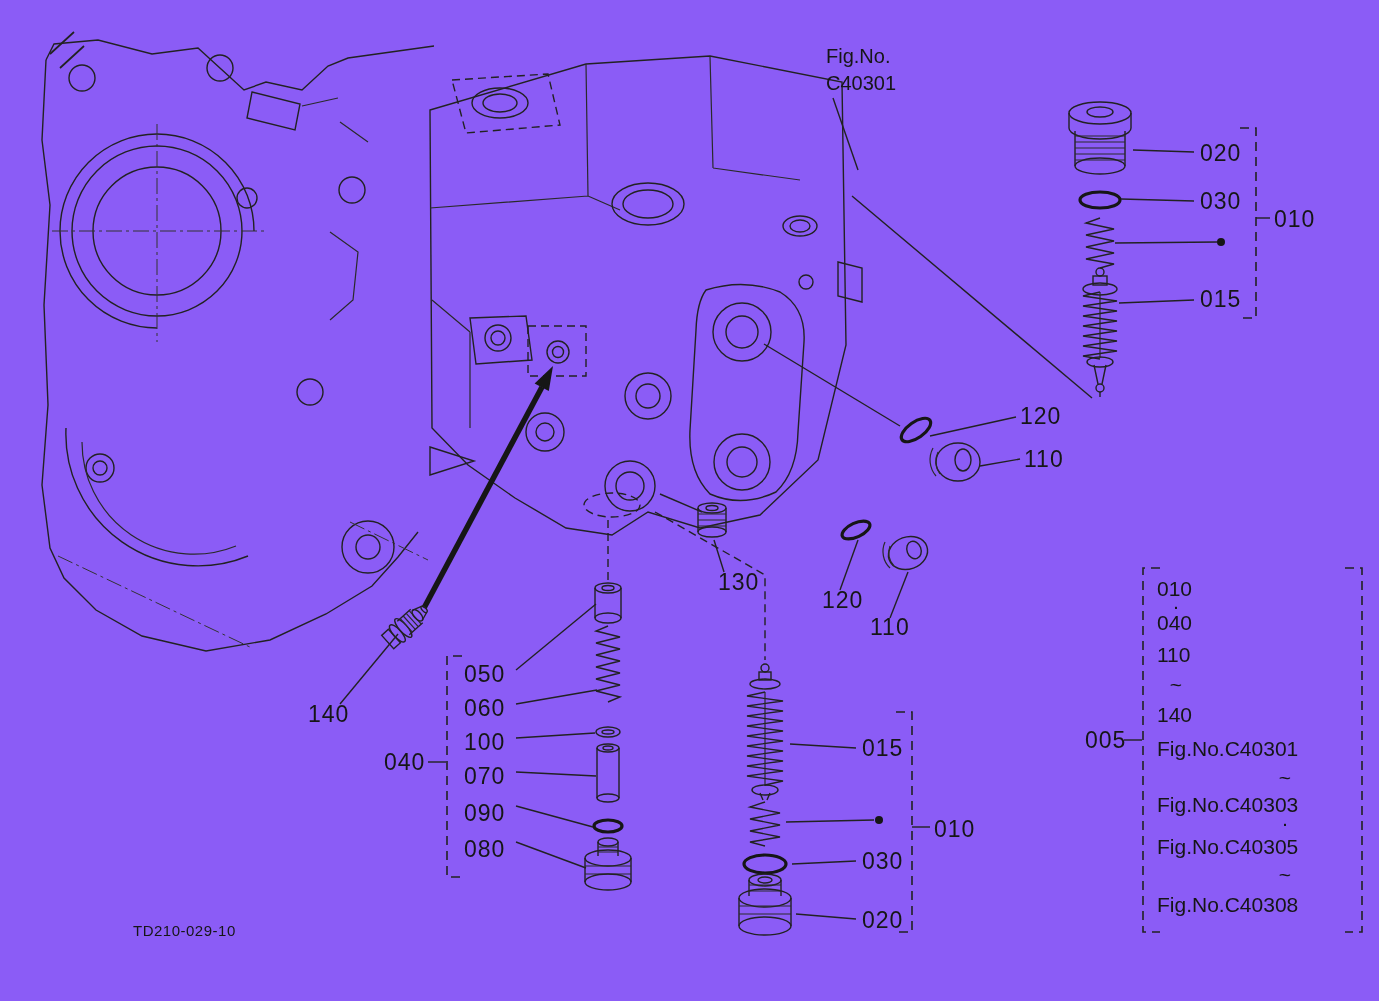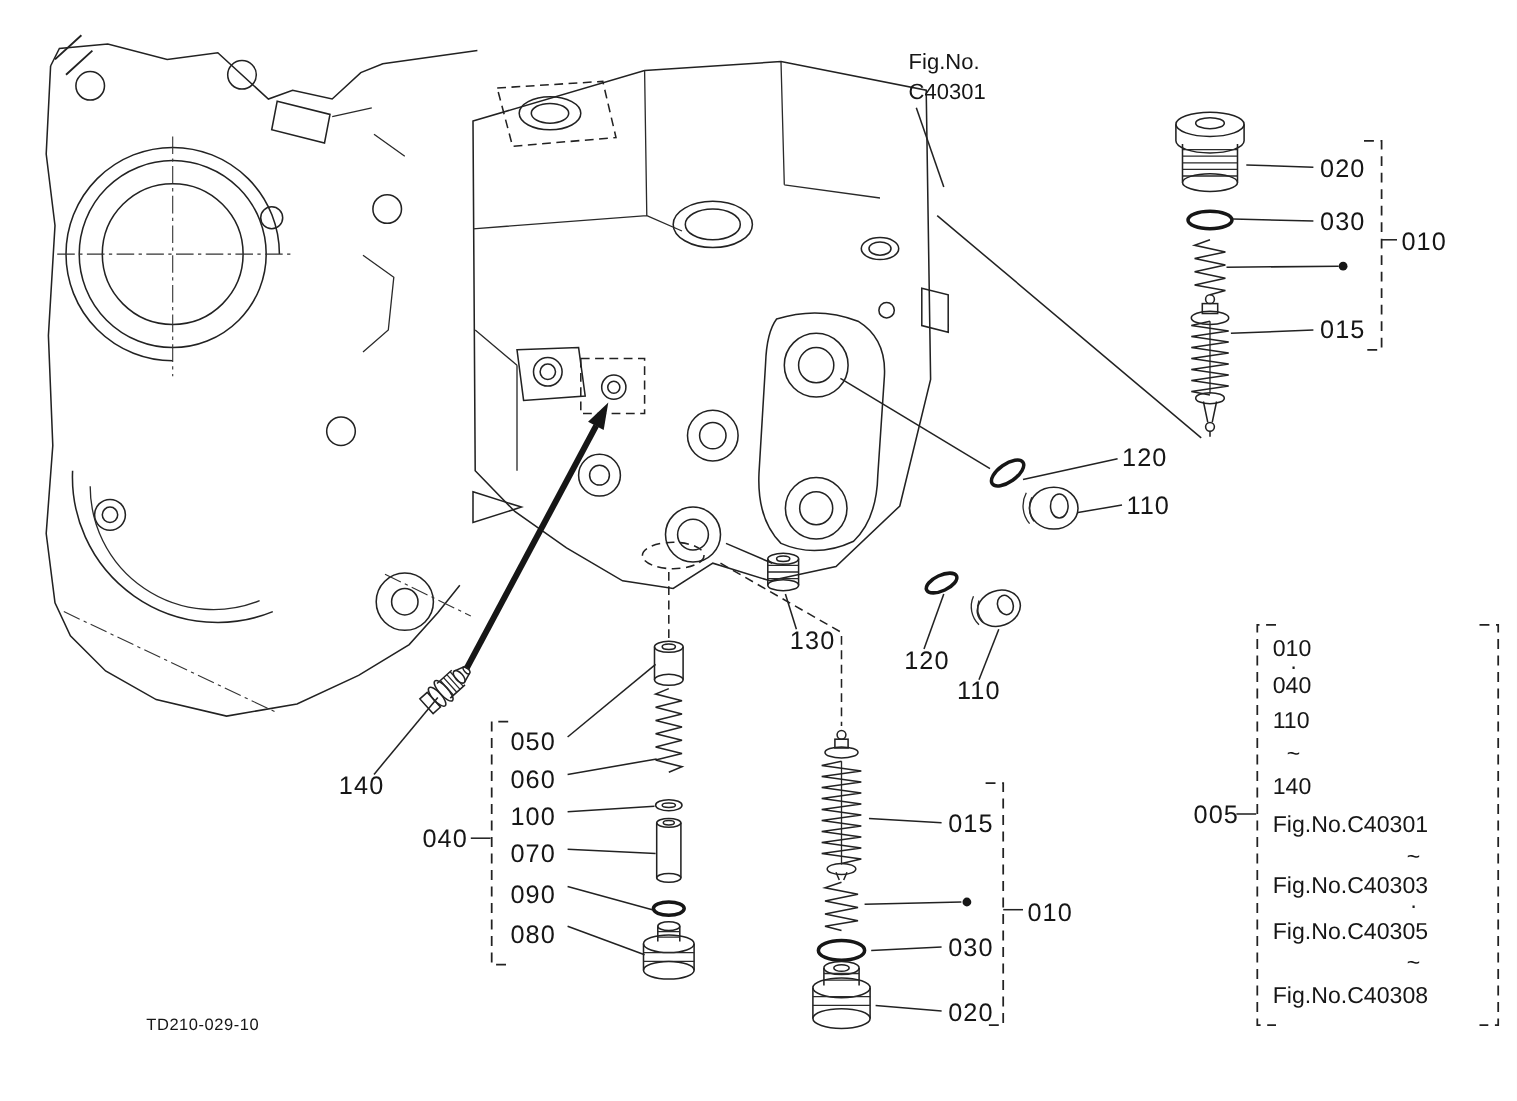--- a/index.html
+++ b/index.html
@@ -1,19 +1,19 @@
 <!DOCTYPE html>
 <html><head>
 <meta charset="utf-8">
 <style>
   html,body{margin:0;padding:0;background:#e9e9e9;}
   .stage{
     position:relative;
     width:1379px;height:1001px;
-    background:#ffffff;
+    background:#8b5cf6;
     font-family:"Liberation Sans", sans-serif;
     overflow:hidden;
   }
   svg{position:absolute;left:0;top:0;}
   svg text{
     fill:#161616;
     font-family:"Liberation Sans", sans-serif;
   }
   .callout{font-size:23px;letter-spacing:1px;}
   .figref{font-size:20px;}

